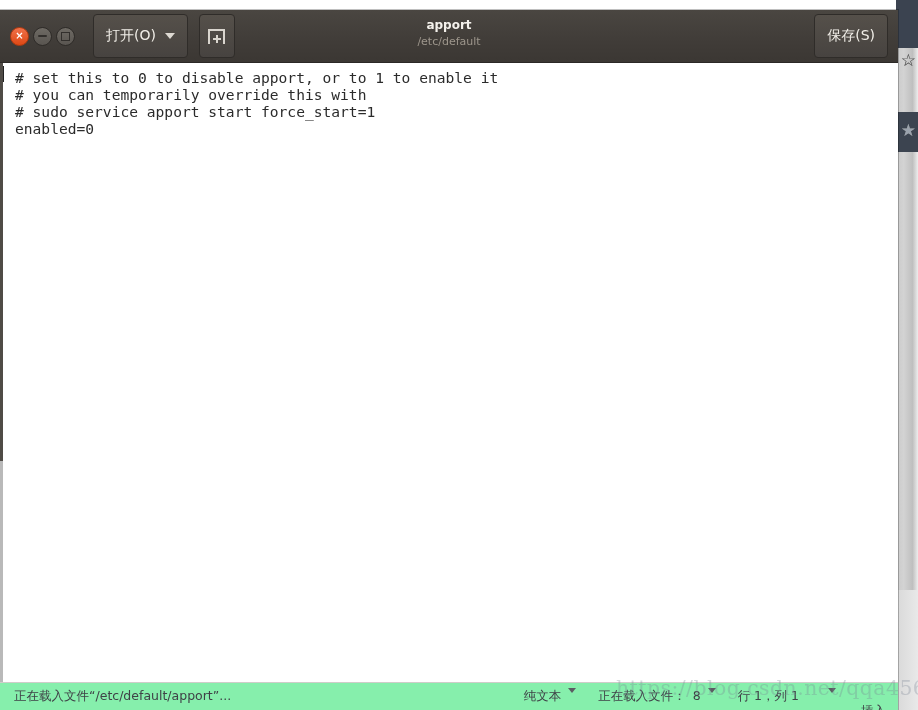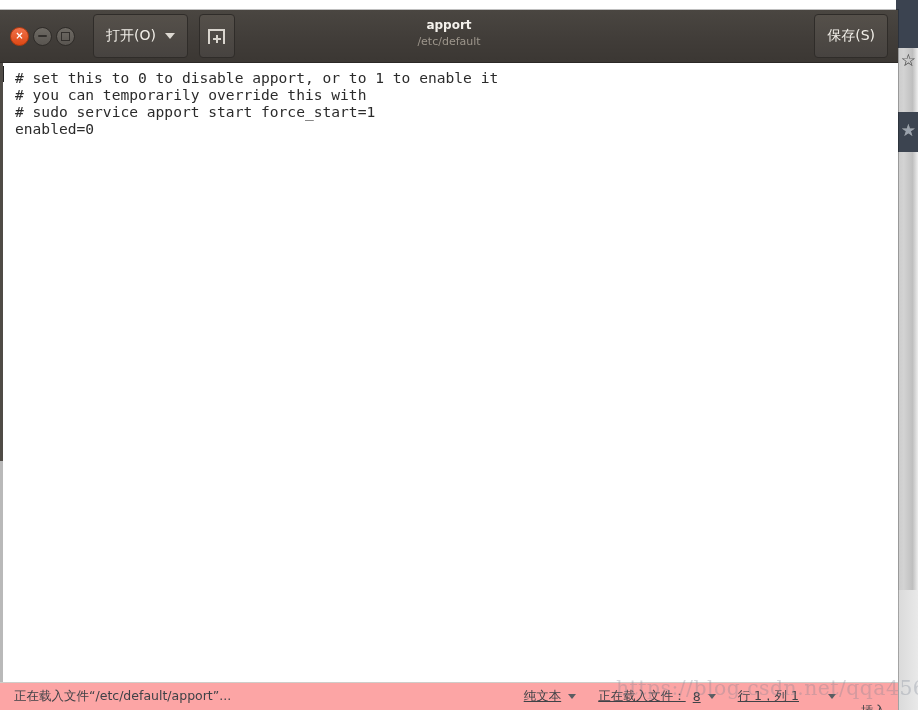--- a/index.html
+++ b/index.html
@@ -252,21 +252,21 @@
     top: 3px;
     width: 1px;
     height: 16px;
     background: #222;
   }
 
   
   .statusbar {
     flex: 0 0 28px;
     height: 28px;
-    background: #fca5a5;
+    background: #86efac;
     border-top: 1px solid #cfcdc9;
     display: flex;
     align-items: center;
     font-family: "DejaVu Sans", sans-serif;
     font-size: 12.5px;
     color: #3f4247;
     box-sizing: border-box;
     padding: 0 6px;
     position: relative;
   }
@@ -276,25 +276,23 @@
   }
   .sb-right {
     margin-left: auto;
     display: flex;
     align-items: center;
     gap: 0;
     white-space: nowrap;
   }
   .sb-item {
     display: flex;
-    align-items: center;
     gap: 7px;
     padding: 0 11px;
     cursor: default;
-    text-decoration: underline;
   }
   .sb-caret {
     width: 0; height: 0;
     border-left: 4px solid transparent;
     border-right: 4px solid transparent;
     border-top: 5px solid #5a5d62;
     display: block;
   }
   .sb-caret.wide { margin-left: 22px; }
   .sb-insert { padding-right: 6px; padding-left: 14px; margin-top: 30px; }

